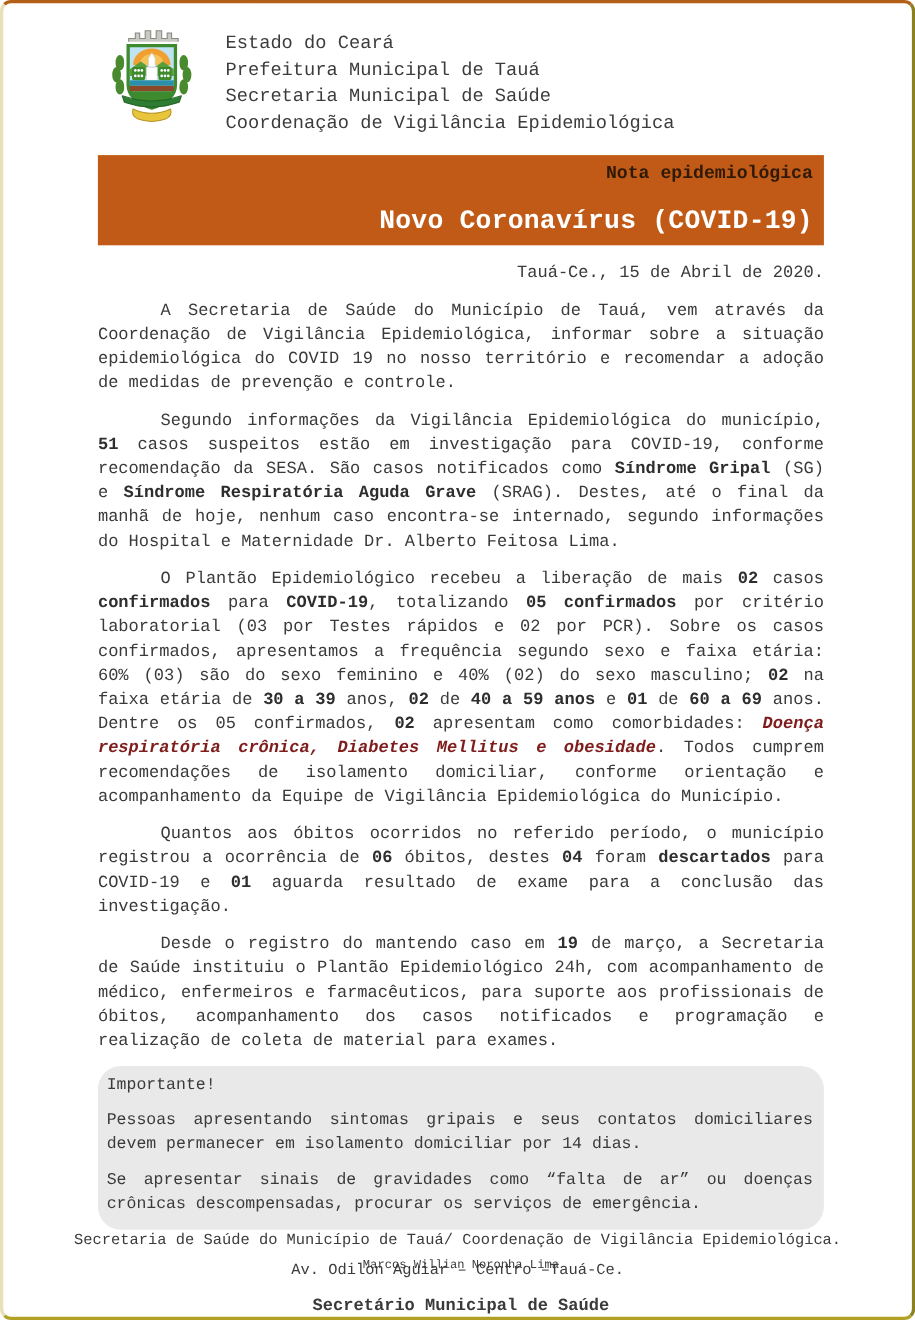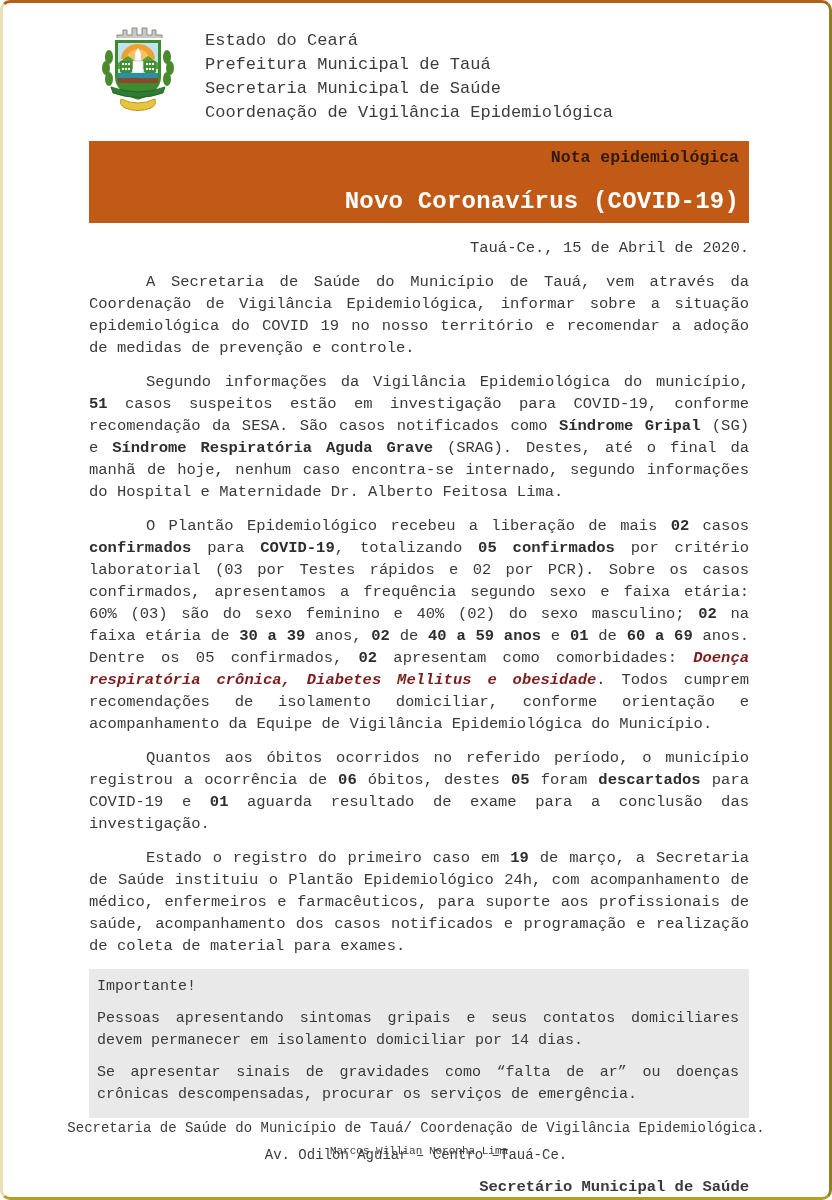--- a/index.html
+++ b/index.html
@@ -32,29 +32,29 @@
   .banner-title{align-self:flex-end;font-size:24px;font-weight:700;color:#ffffff;letter-spacing:.2px;}
   
   .dateline{margin-top:14px;text-align:right;font-size:15.5px;line-height:22px;}
   .bodytext{margin-top:12px;}
   .para{margin:0 0 12px;font-size:15.5px;line-height:22px;text-align:justify;text-indent:57px;}
   .para .b{font-weight:700;color:#2e2e2e;}
   .para .bi{font-weight:600;font-style:italic;color:#7f1d1d;}
   
   .important{
     box-sizing:border-box;width:660px;margin-top:6px;
-    background:#e9e9e9;padding:7px 10px 12px 8px;
+    background:#e9e9e9;padding:7px 10px 12px 8px;border-radius:21px;
   }
   .important-title{font-size:16px;line-height:22px;margin:0 0 12px;}
   .important p{margin:0 0 10px;font-size:15px;line-height:22px;text-align:justify;}
   .important p:last-child{margin-bottom:0;}
   
   .signature{margin-top:22px;text-align:center;}
   .sig-name{font-size:11px;line-height:22px;margin-top:18px;}
-  .sig-role{margin-top:14px;font-size:15.5px;font-weight:700;line-height:22px;text-align:right;}
+  .sig-role{margin-top:14px;font-size:15.5px;font-weight:700;line-height:22px;}
   
   .footer{position:absolute;left:0;right:0;bottom:28px;text-align:center;}
   .footer div{font-size:14px;line-height:27px;color:#3c3c3c;}
 </style>
 </head>
 <body>
 
 <div class="page">
 
   <div class="letterhead">
@@ -119,22 +119,22 @@
       <span class="banner-kicker">Nota epidemiológica</span>
       <span class="banner-title">Novo Coronavírus (COVID-19)</span>
     </div>
 
     <div class="dateline">Tauá-Ce., 15 de Abril de 2020.</div>
 
     <div class="bodytext" id="body-paragraphs">
         <p class="para"><span>A Secretaria de Saúde do Município de Tauá, vem através da Coordenação de Vigilância Epidemiológica, informar sobre a situação epidemiológica do COVID 19 no nosso território e recomendar a adoção de medidas de prevenção e controle.</span></p>
         <p class="para"><span>Segundo informações da Vigilância Epidemiológica do município, </span><span class="b">51</span><span> casos suspeitos estão em investigação para COVID-19, conforme recomendação da SESA. São casos notificados como </span><span class="b">Síndrome Gripal</span><span> (SG) e </span><span class="b">Síndrome Respiratória Aguda Grave</span><span> (SRAG). Destes, até o final da manhã de hoje, nenhum caso encontra-se internado, segundo informações do Hospital e Maternidade Dr. Alberto Feitosa Lima.</span></p>
         <p class="para"><span>O Plantão Epidemiológico recebeu a liberação de mais </span><span class="b">02</span><span> casos </span><span class="b">confirmados</span><span> para </span><span class="b">COVID-19</span><span>, totalizando </span><span class="b">05 confirmados</span><span> por critério laboratorial (03 por Testes rápidos e 02 por PCR). Sobre os casos confirmados, apresentamos a frequência segundo sexo e faixa etária: 60% (03) são do sexo feminino e 40% (02) do sexo masculino; </span><span class="b">02</span><span> na faixa etária de </span><span class="b">30 a 39</span><span> anos, </span><span class="b">02</span><span> de </span><span class="b">40 a 59 anos</span><span> e </span><span class="b">01</span><span> de </span><span class="b">60 a 69</span><span> anos. Dentre os 05 confirmados, </span><span class="b">02</span><span> apresentam como comorbidades: </span><span class="bi">Doença respiratória crônica, Diabetes Mellitus e obesidade</span><span>. Todos cumprem recomendações de isolamento domiciliar, conforme orientação e acompanhamento da Equipe de Vigilância Epidemiológica do Município.</span></p>
-        <p class="para"><span>Quantos aos óbitos ocorridos no referido período, o município registrou a ocorrência de </span><span class="b">06</span><span> óbitos, destes </span><span class="b">05</span><span> foram </span><span class="b">descartados</span><span> para COVID-19 e </span><span class="b">01</span><span> aguarda resultado de exame para a conclusão das investigação.</span></p>
-        <p class="para"><span>Estado o registro do primeiro caso em </span><span class="b">19</span><span> de março, a Secretaria de Saúde instituiu o Plantão Epidemiológico 24h, com acompanhamento de médico, enfermeiros e farmacêuticos, para suporte aos profissionais de saúde, acompanhamento dos casos notificados e programação e realização de coleta de material para exames.</span></p>
+        <p class="para"><span>Quantos aos óbitos ocorridos no referido período, o município registrou a ocorrência de </span><span class="b">06</span><span> óbitos, destes </span><span class="b">04</span><span> foram </span><span class="b">descartados</span><span> para COVID-19 e </span><span class="b">01</span><span> aguarda resultado de exame para a conclusão das investigação.</span></p>
+        <p class="para"><span>Desde o registro do mantendo caso em </span><span class="b">19</span><span> de março, a Secretaria de Saúde instituiu o Plantão Epidemiológico 24h, com acompanhamento de médico, enfermeiros e farmacêuticos, para suporte aos profissionais de óbitos, acompanhamento dos casos notificados e programação e realização de coleta de material para exames.</span></p>
       </div>
 
     <div class="important" id="important-box" style="background: rgb(233, 233, 233);">
       <p class="important-title">Importante!</p>
     <p>Pessoas apresentando sintomas gripais e seus contatos domiciliares devem permanecer em isolamento domiciliar por 14 dias.</p>
         <p>Se apresentar sinais de gravidades como “falta de ar” ou doenças crônicas descompensadas, procurar os serviços de emergência.</p>
       </div>
 
     <div class="signature">
       <div class="sig-name">Marcos Willian Noronha Lima</div>

